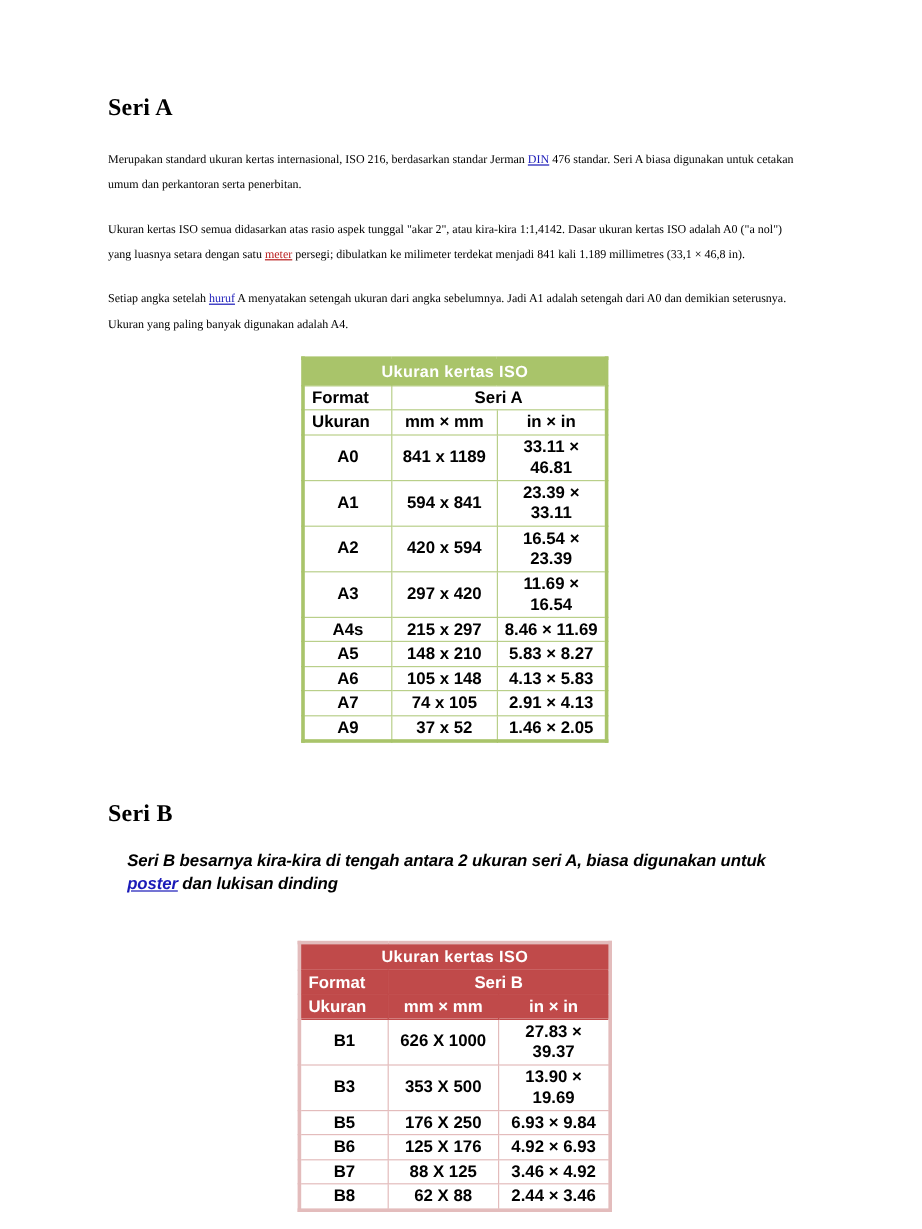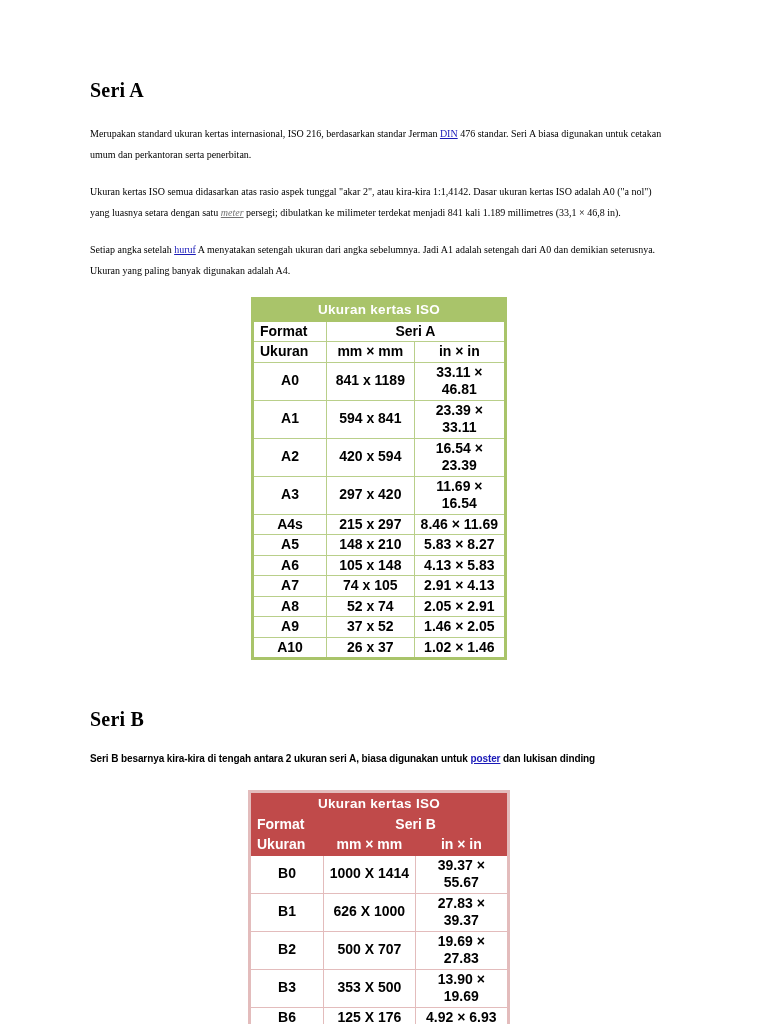--- a/index.html
+++ b/index.html
@@ -39,25 +39,26 @@
     line-height: 20.5px;
     margin: 0 0 17px 0;
     text-align: left;
     color: #000;
   }
   p.body-text.last {
     margin-bottom: 0;
   }
   p.sans-text {
     font-family: "Liberation Sans", "DejaVu Sans", sans-serif;
-    font-size: 10px;
+    font-size: 14px;
     line-height: 19px;
-    margin: 0;
+    margin: 16px;
     font-weight: 600;
     letter-spacing: -0.1px;
+    font-style: italic;
   }
   a.doclink {
     color: #1a1ab8;
     text-decoration: underline;
   }
   .table-wrap {
     display: flex;
     justify-content: center;
   }
   
@@ -157,21 +158,21 @@
 <body>
 
 <div class="page">
 
   <h1 class="section-heading">Seri A</h1>
 
   <div>
     <p class="body-text"><span>Merupakan standard ukuran kertas internasional, ISO 216, berdasarkan standar Jerman </span><a class="doclink" href="#" style="color: rgb(26, 26, 184);">DIN</a><span> 476 standar. Seri A biasa digunakan untuk cetakan umum dan perkantoran serta penerbitan.</span></p>
   </div>
   <div>
-    <p class="body-text"><span>Ukuran kertas ISO semua didasarkan atas rasio aspek tunggal "akar 2", atau kira-kira 1:1,4142. Dasar ukuran kertas ISO adalah A0 ("a nol") yang luasnya setara dengan satu </span><a class="doclink" href="#" style="color: #737373; font-style: italic;">meter</a><span> persegi; dibulatkan ke milimeter terdekat menjadi 841 kali 1.189 millimetres (33,1 × 46,8 in).</span></p>
+    <p class="body-text"><span>Ukuran kertas ISO semua didasarkan atas rasio aspek tunggal "akar 2", atau kira-kira 1:1,4142. Dasar ukuran kertas ISO adalah A0 ("a nol") yang luasnya setara dengan satu </span><a class="doclink" href="#" style="color: #b91c1c;">meter</a><span> persegi; dibulatkan ke milimeter terdekat menjadi 841 kali 1.189 millimetres (33,1 × 46,8 in).</span></p>
   </div>
   <div>
     <p class="body-text last"><span>Setiap angka setelah </span><a class="doclink" href="#" style="color: rgb(26, 26, 184);">huruf</a><span> A menyatakan setengah ukuran dari angka sebelumnya. Jadi A1 adalah setengah dari A0 dan demikian seterusnya. Ukuran yang paling banyak digunakan adalah A4.</span></p>
   </div>
 
   <div class="spacer-a"></div>
 
   <div class="table-wrap">
     <table class="iso-table table-a">
       <thead>
@@ -223,33 +224,23 @@
             <td class="fmt">A6</td>
             <td class="mm">105 x 148</td>
             <td class="inch">4.13 × 5.83</td>
           </tr>
           <tr>
             <td class="fmt">A7</td>
             <td class="mm">74 x 105</td>
             <td class="inch">2.91 × 4.13</td>
           </tr>
           <tr>
-            <td class="fmt">A8</td>
-            <td class="mm">52 x 74</td>
-            <td class="inch">2.05 × 2.91</td>
-          </tr>
-          <tr>
             <td class="fmt">A9</td>
             <td class="mm">37 x 52</td>
             <td class="inch">1.46 × 2.05</td>
-          </tr>
-          <tr>
-            <td class="fmt">A10</td>
-            <td class="mm">26 x 37</td>
-            <td class="inch">1.02 × 1.46</td>
           </tr>
         </tbody>
     </table>
   </div>
 
   <div class="spacer-after-a"></div>
 
   <h1 class="section-heading second">Seri B</h1>
 
   <div>
@@ -269,40 +260,35 @@
           <th class="ser" colspan="2">Seri B</th>
         </tr>
         <tr class="head-row">
           <th class="lbl">Ukuran</th>
           <th class="unit">mm × mm</th>
           <th class="unit">in × in</th>
         </tr>
       </thead>
       <tbody>
           <tr>
-            <td class="fmt">B0</td>
-            <td class="mm">1000 X 1414</td>
-            <td class="inch">39.37 × 55.67</td>
-          </tr>
-          <tr>
             <td class="fmt">B1</td>
             <td class="mm">626 X 1000</td>
             <td class="inch">27.83 × 39.37</td>
           </tr>
           <tr>
-            <td class="fmt">B2</td>
-            <td class="mm">500 X 707</td>
-            <td class="inch">19.69 × 27.83</td>
-          </tr>
-          <tr>
             <td class="fmt">B3</td>
             <td class="mm">353 X 500</td>
             <td class="inch">13.90 × 19.69</td>
           </tr>
           <tr>
+            <td class="fmt">B5</td>
+            <td class="mm">176 X 250</td>
+            <td class="inch">6.93 × 9.84</td>
+          </tr>
+          <tr>
             <td class="fmt">B6</td>
             <td class="mm">125 X 176</td>
             <td class="inch">4.92 × 6.93</td>
           </tr>
           <tr>
             <td class="fmt">B7</td>
             <td class="mm">88 X 125</td>
             <td class="inch">3.46 × 4.92</td>
           </tr>
           <tr>

